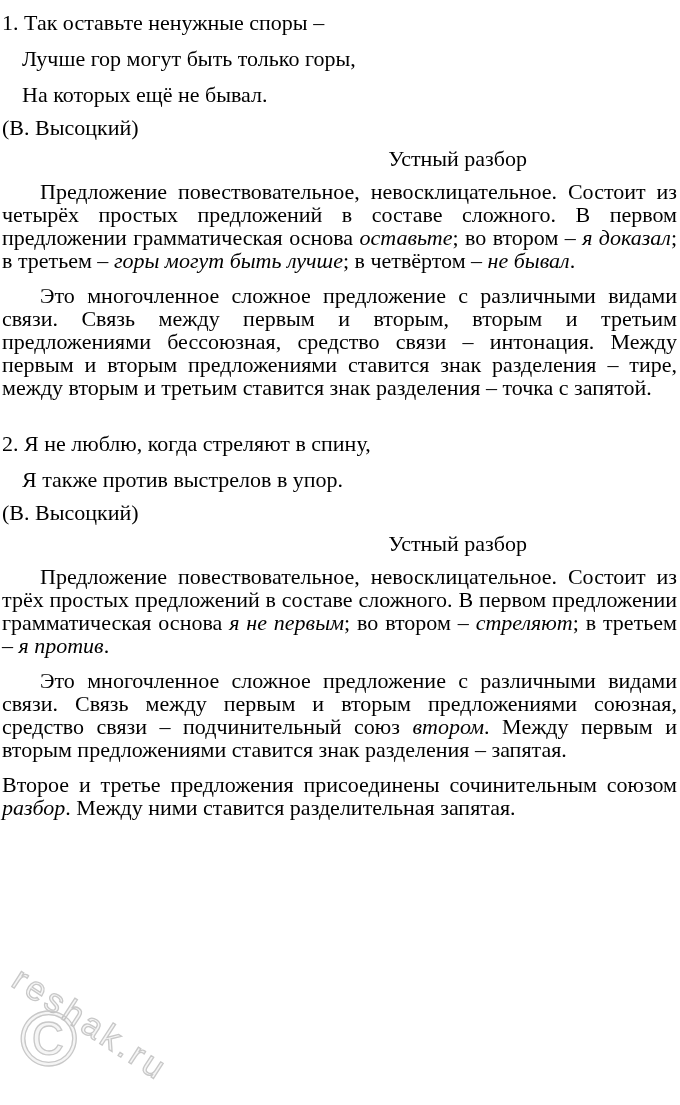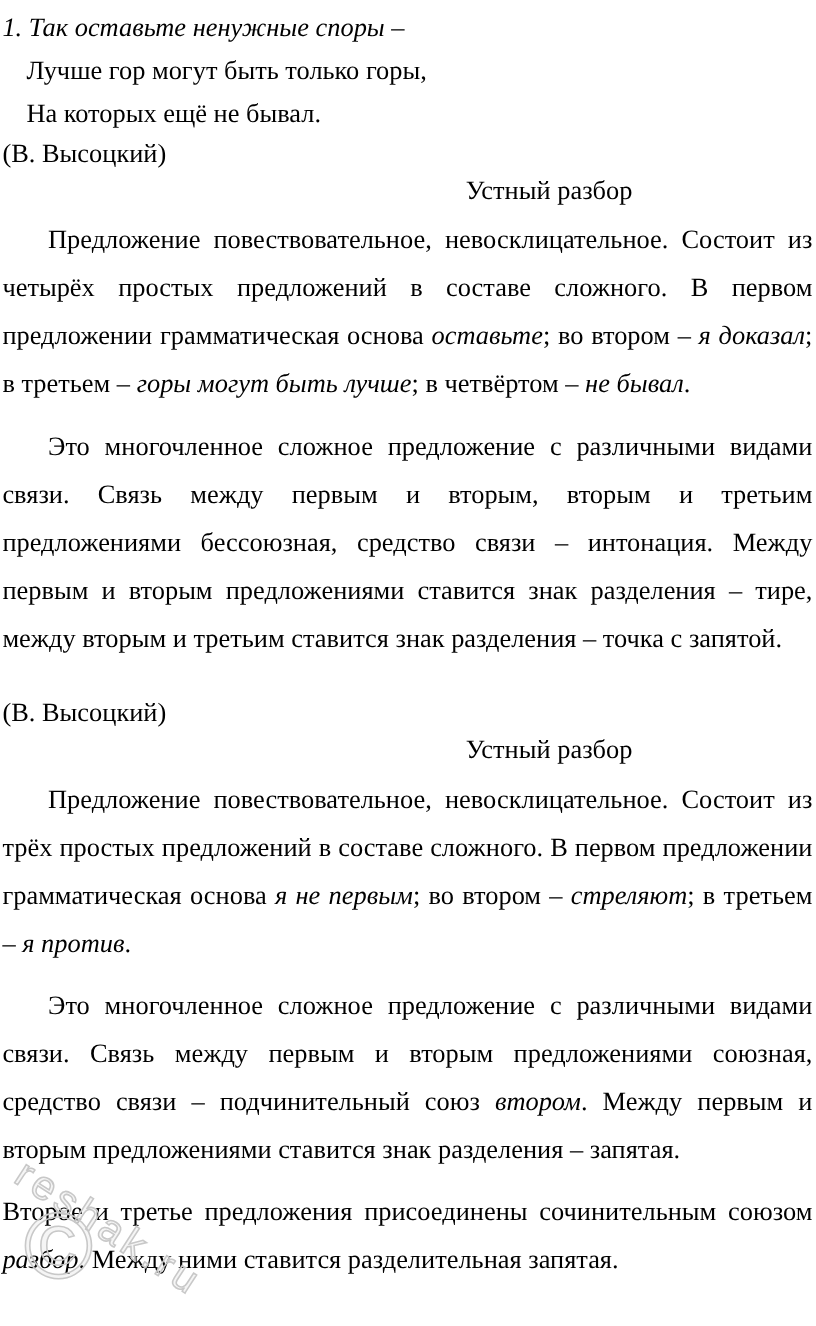--- a/index.html
+++ b/index.html
@@ -16,36 +16,36 @@
   .doc-header {
     display: flex;
     justify-content: space-between;
     align-items: baseline;
     line-height: 30px;
     margin-bottom: 5px;
   }
   .exercise { font-weight: bold; }
   .poem { padding-left: 20px; }
   .poem-line { line-height: 36px; white-space: pre; }
-  .poem-line.numbered { text-indent: -20px; font-style: italic; }
+  .poem-line.numbered { text-indent: -20px; }
   .attribution {
     width: 460px;
     line-height: 29px;
   }
   .subtitle {
     width: 525px;
     text-align: right;
     line-height: 29px;
     margin: 2px 0 7px 0;
   }
   p.para {
     margin: 0 0 12px 0;
     text-align: justify;
     text-indent: 38px;
-    line-height: 40px;
+    line-height: 23px;
   }
   p.para.flush { text-indent: 0; }
   .section-2 { margin-top: 27px; }
   .watermark-text {
     position: absolute;
     left: 16px; top: 956px;
     transform: rotate(33deg);
     transform-origin: 0 50%;
     font-family: "Liberation Sans", sans-serif;
     font-size: 34px;
@@ -78,20 +78,24 @@
       <div class="poem-line">Лучше гор могут быть только горы,</div>
       <div class="poem-line">На которых ещё не бывал.</div>
     </div>
     <div class="attribution">(В. Высоцкий)</div>
     <div class="subtitle">Устный разбор</div>
     <p class="para"><span>Предложение повествовательное, невосклицательное. Состоит из четырёх простых предложений в составе сложного. В первом предложении грамматическая основа </span><i>оставьте</i><span>; во втором – </span><i>я доказал</i><span>; в третьем – </span><i>горы могут быть лучше</i><span>; в четвёртом – </span><i>не бывал</i><span>.</span></p>
     <p class="para"><span>Это многочленное сложное предложение с различными видами связи. Связь между первым и вторым, вторым и третьим предложениями бессоюзная, средство связи – интонация. Между первым и вторым предложениями ставится знак разделения – тире, между вторым и третьим ставится знак разделения – точка с запятой.</span></p>
   </div>
 
   <div class="section section-2">
+    <div class="poem">
+      <div class="poem-line numbered">2. Я не люблю, когда стреляют в спину,</div>
+      <div class="poem-line">Я также против выстрелов в упор.</div>
+    </div>
     <div class="attribution">(В. Высоцкий)</div>
     <div class="subtitle">Устный разбор</div>
     <p class="para"><span>Предложение повествовательное, невосклицательное. Состоит из трёх простых предложений в составе сложного. В первом предложении грамматическая основа </span><i>я не первым</i><span>; во втором – </span><i>стреляют</i><span>; в третьем – </span><i>я против</i><span>.</span></p>
     <p class="para"><span>Это многочленное сложное предложение с различными видами связи. Связь между первым и вторым предложениями союзная, средство связи – подчинительный союз </span><i>втором</i><span>. Между первым и вторым предложениями ставится знак разделения – запятая.</span></p>
     <p class="para flush"><span>Второе и третье предложения присоединены сочинительным союзом </span><i>разбор</i><span>. Между ними ставится разделительная запятая.</span></p>
   </div>
 
   <div class="watermark-text">reshak.ru</div>
   <div class="watermark-symbol">©</div>
 

